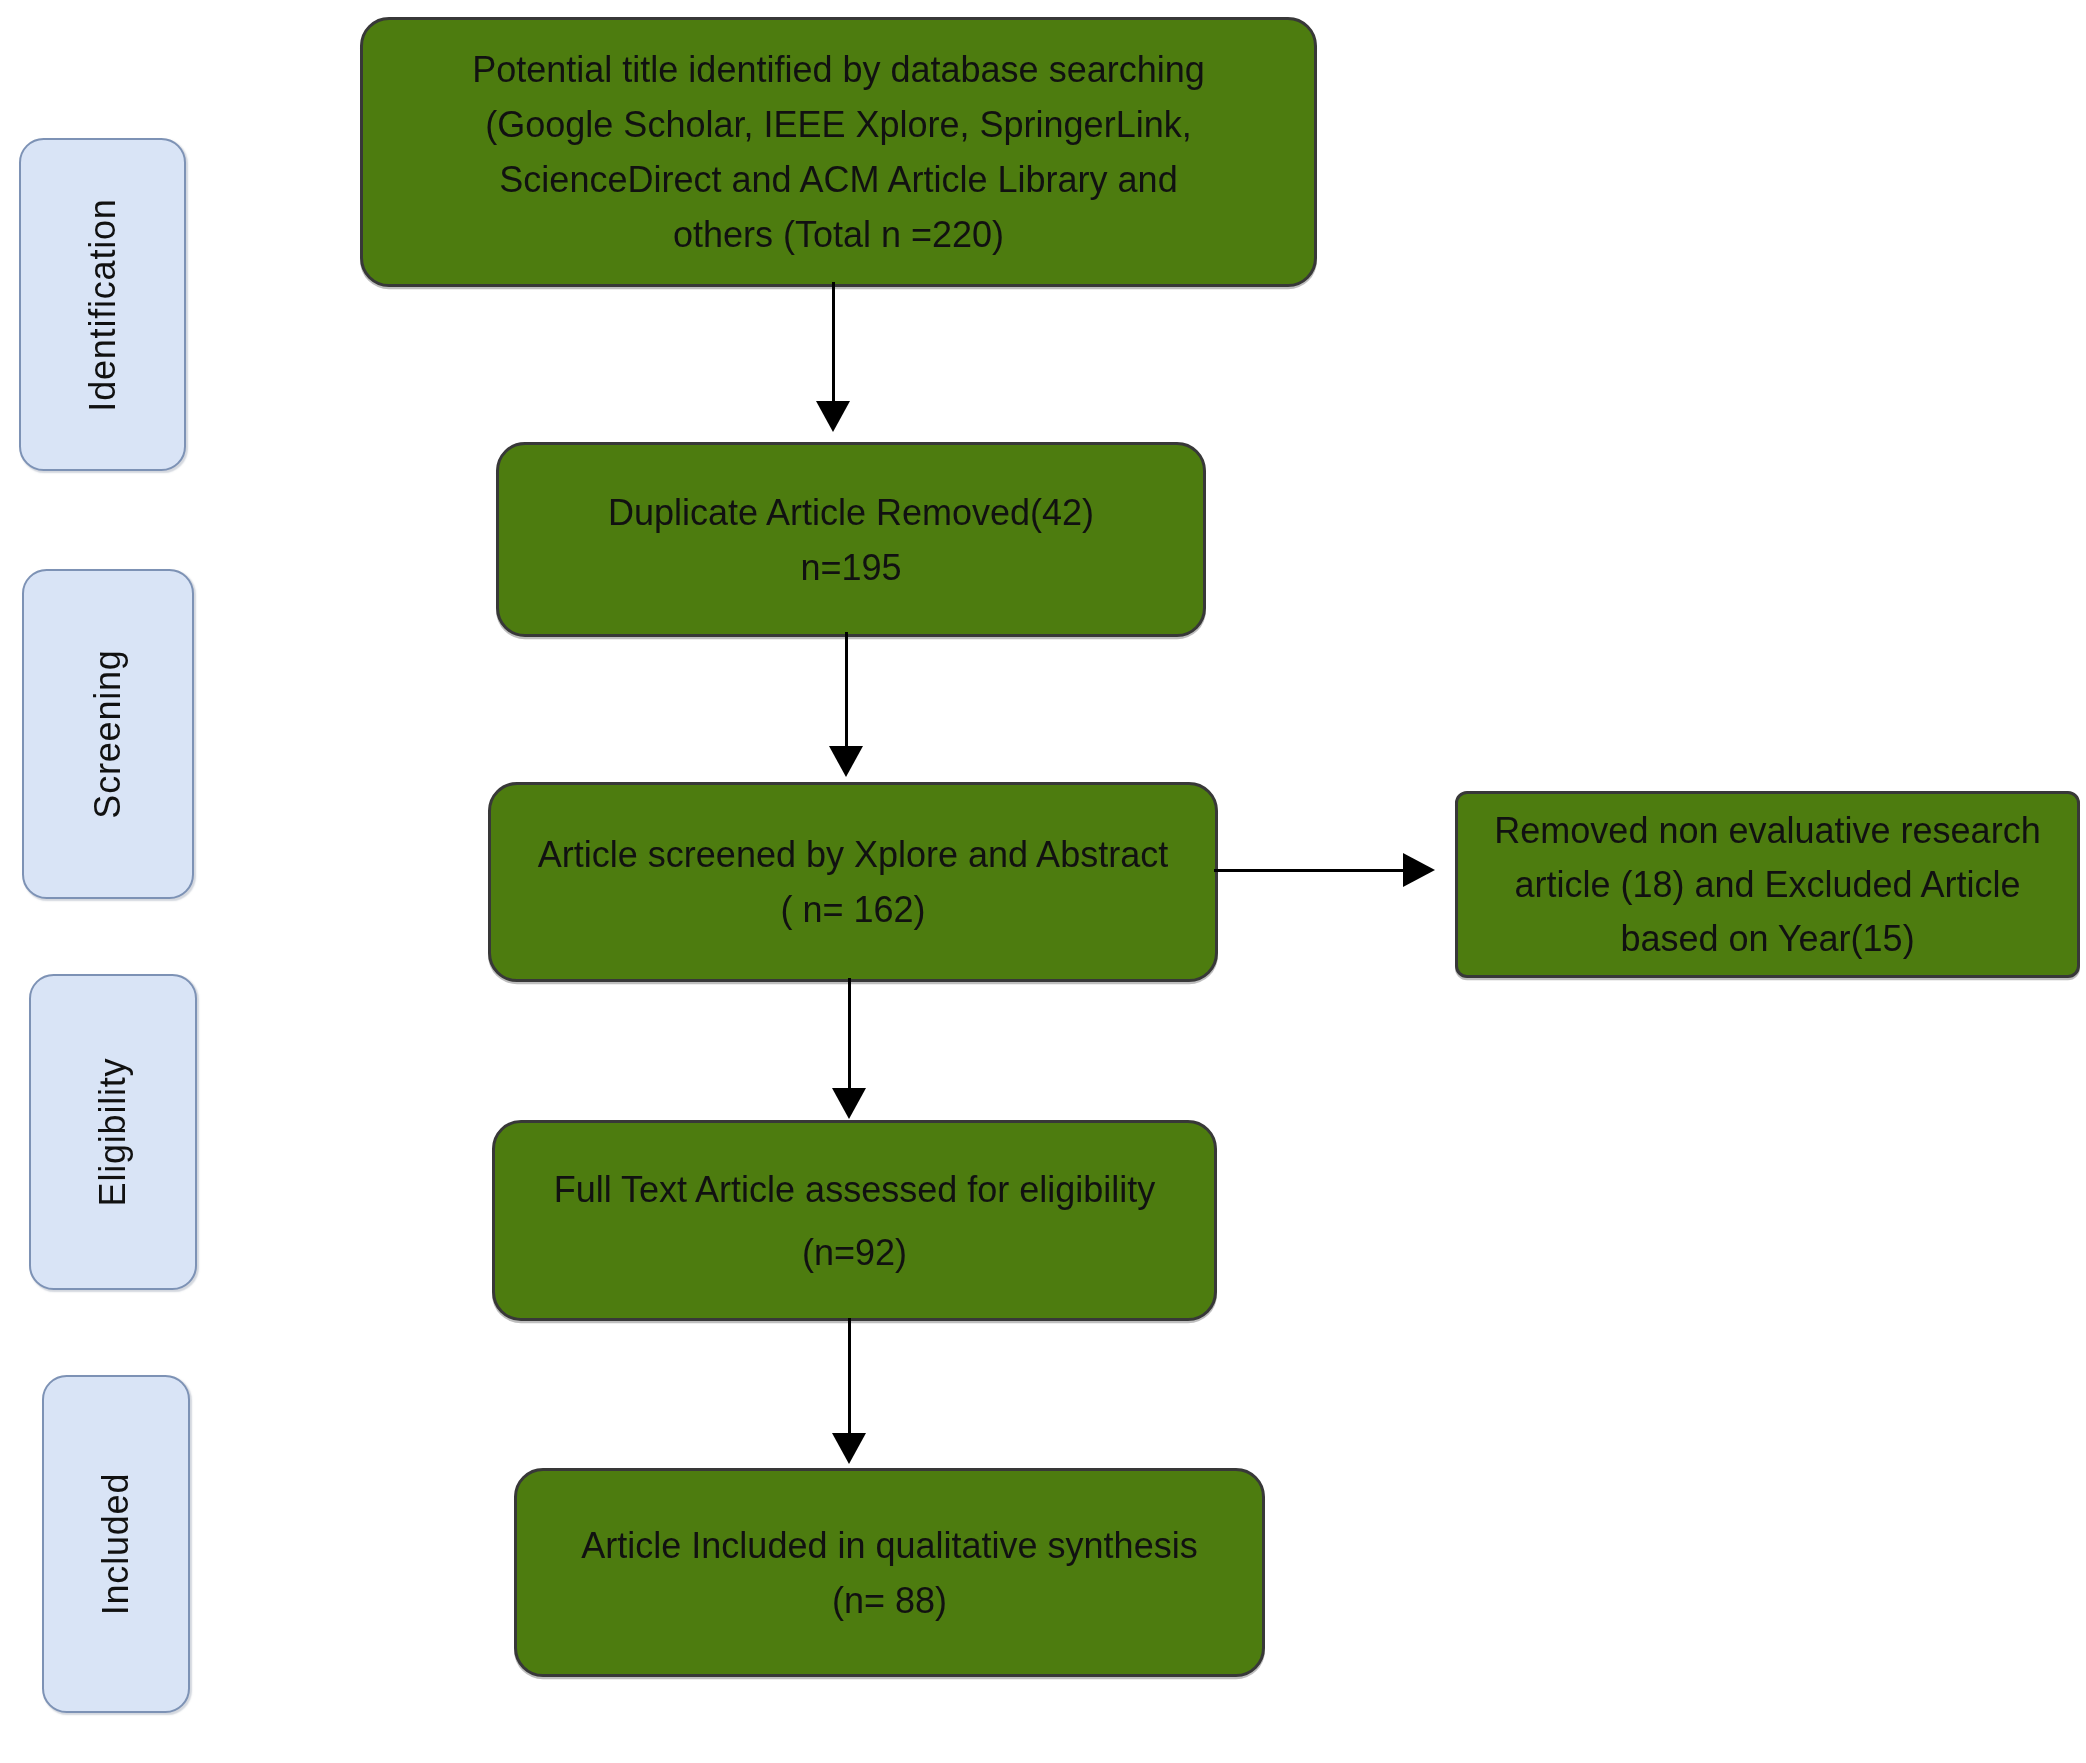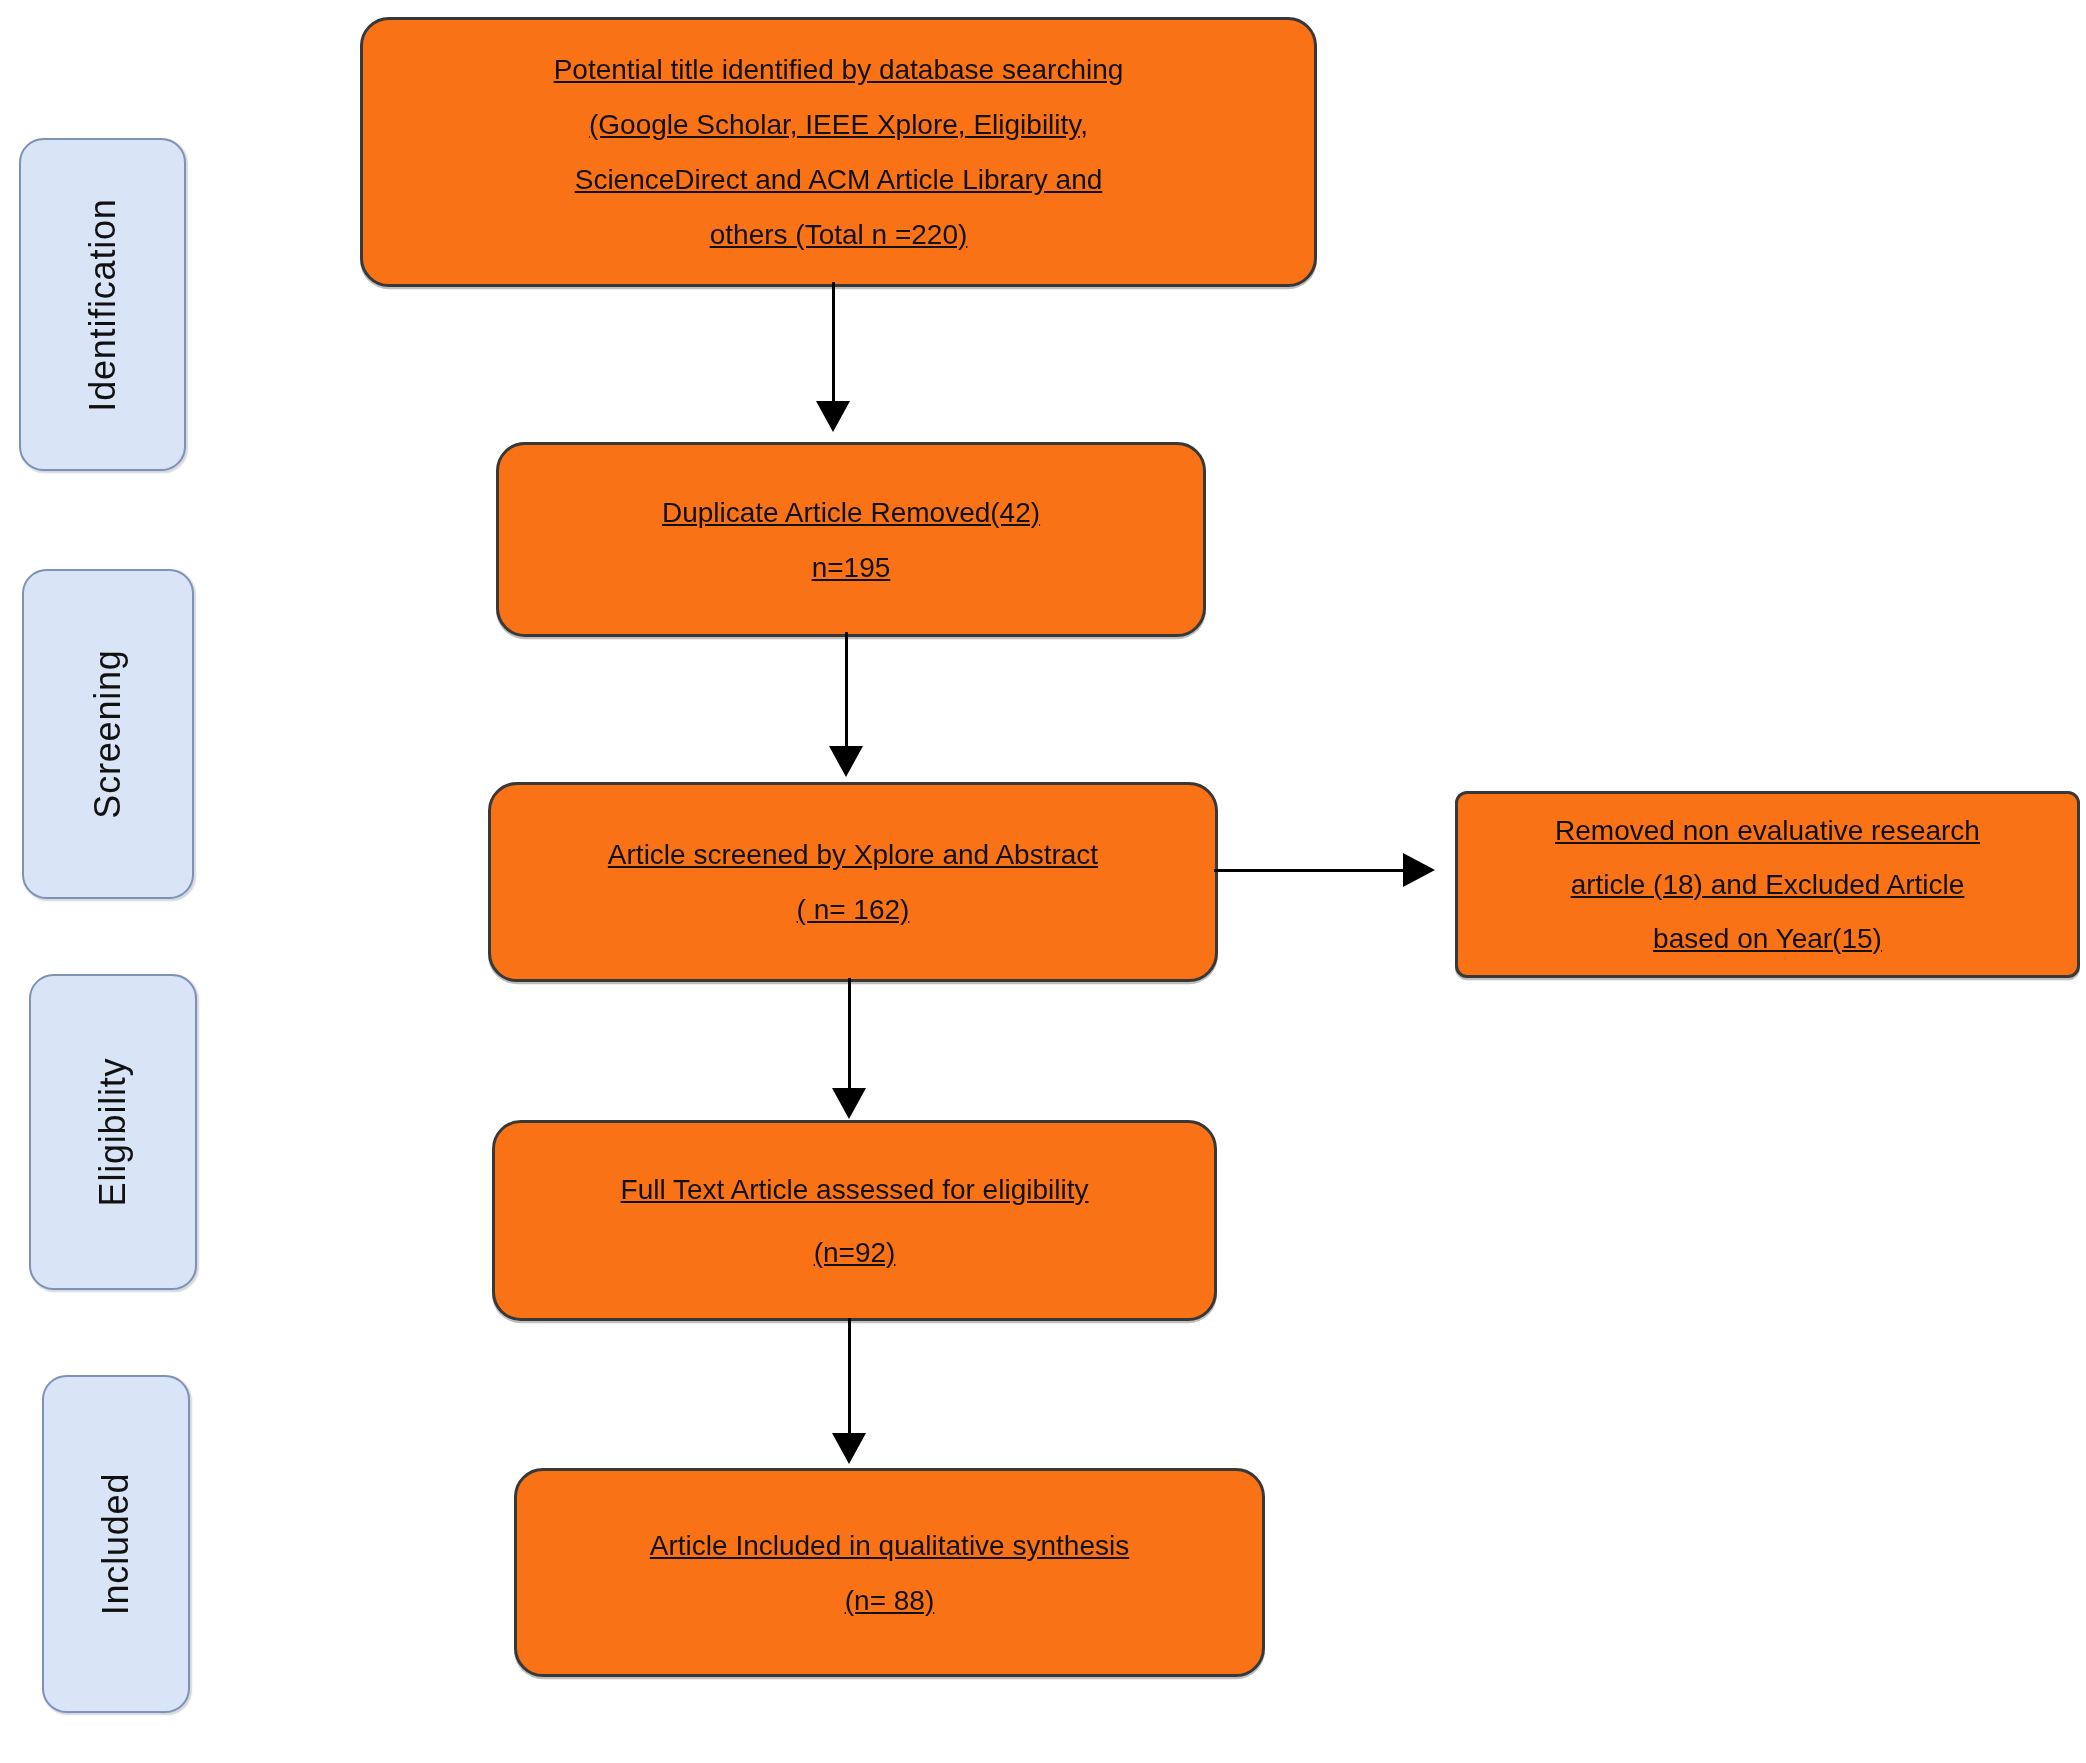--- a/index.html
+++ b/index.html
@@ -31,32 +31,31 @@
     color: #111111;
   }
   .stage-identification { left: 19px;  top: 138px;  width: 163px; height: 329px; }
   .stage-screening      { left: 21.5px;  top: 569px;  width: 168px; height: 326px; }
   .stage-eligibility    { left: 29px;  top: 974px; width: 164px; height: 312px; }
   .stage-included       { left: 42px;  top: 1375px; width: 144px; height: 334px; }
 
   
   .fbox {
     position: absolute;
-    background: #f97316;
+    background: #4d7c0f;
     border: 3.1px solid #383838;
     border-radius: 29px;
     display: flex;
     flex-direction: column;
     align-items: center;
     justify-content: center;
     text-align: center;
-    font-size: 28px;
+    font-size: 36px;
     line-height: 55px;
     box-shadow: 0 2.3px 0 rgba(110,110,110,0.45);
-    text-decoration: underline;
   }
   .box-identified { left: 360px;  top: 17px;   width: 951px; height: 264px; }
   .box-duplicates { left: 496px;  top: 442px;  width: 704px;  height: 189px; }
   .box-screened   { left: 488px;  top: 782px; width: 724px;  height: 194px; }
   .box-excluded   { left: 1455px; top: 791px; width: 619px;  height: 181px; border-radius: 12px; line-height: 54px; }
   .box-fulltext   { left: 492px;  top: 1120px; width: 719px;  height: 195px; gap: 8px; }
   .box-included   { left: 480px;  top: 1468px; width: 745px;  height: 203px; margin-left: 34px; }
 
   
   .arrow { position: absolute; }
@@ -88,21 +87,21 @@
   </div>
   <div class="stage stage-eligibility">
     <span class="vtext">Eligibility</span>
   </div>
   <div class="stage stage-included">
     <span class="vtext">Included</span>
   </div>
 
   <div class="fbox box-identified">
     <div>Potential title identified by database searching</div>
-    <div>(Google Scholar, IEEE Xplore, Eligibility,</div>
+    <div>(Google Scholar, IEEE Xplore, SpringerLink,</div>
     <div>ScienceDirect and ACM Article Library and</div>
     <div>others (Total n =220)</div>
   </div>
 
   <div class="fbox box-duplicates">
     <div>Duplicate Article Removed(42)</div>
     <div>n=195</div>
   </div>
 
   <div class="fbox box-screened">

